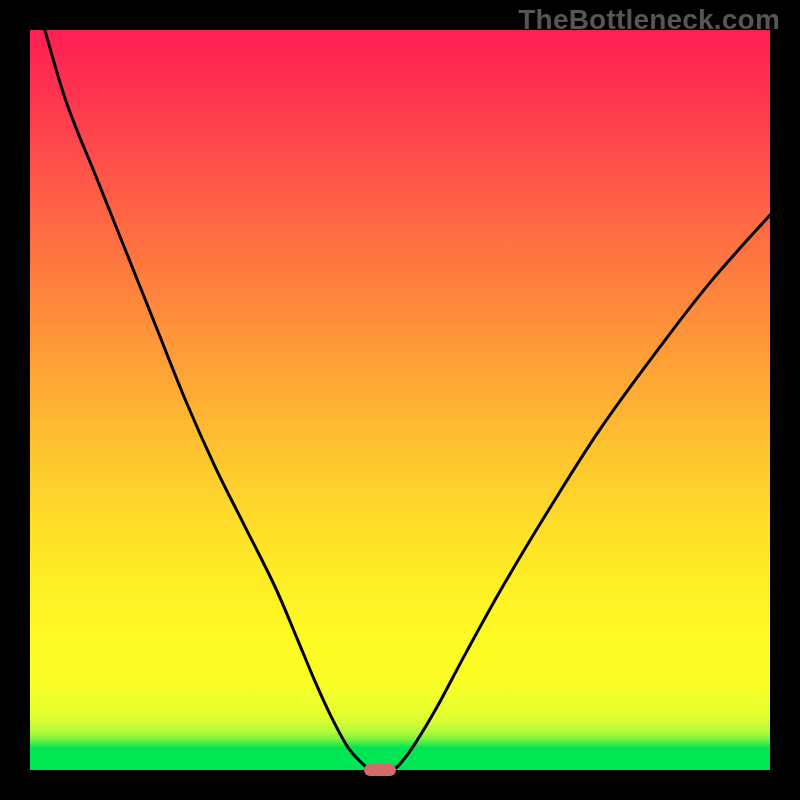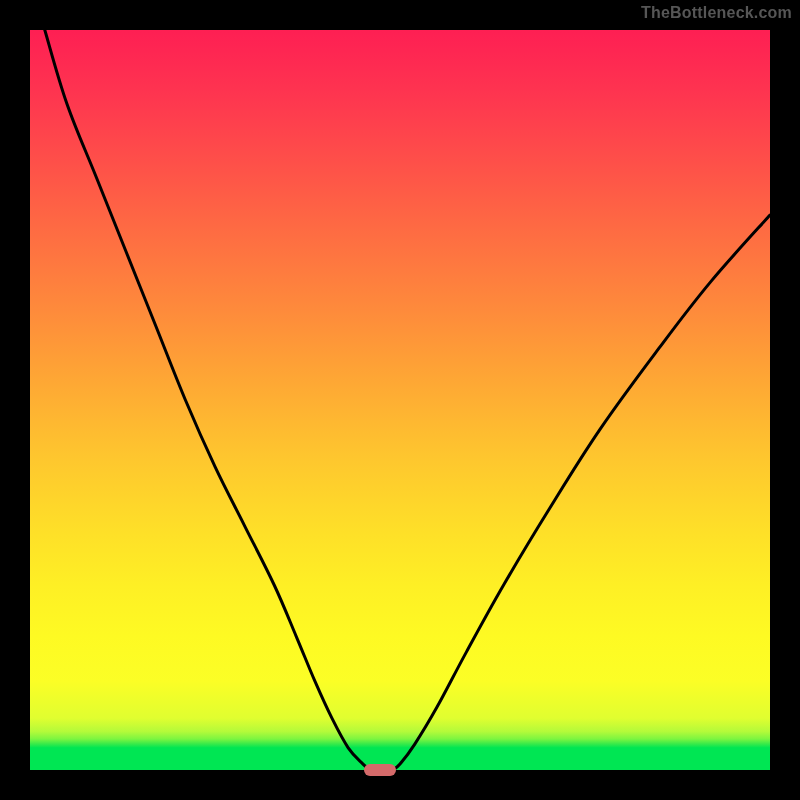--- a/index.html
+++ b/index.html
@@ -45,23 +45,23 @@
     position: absolute;
     width: 32px;
     height: 12px;
     border-radius: 6px;
     background: #d46a6a;
     transform: translate(-50%, -50%);
   }
   .watermark {
     position: absolute;
     top: 4px;
-    right: 8px;
+    right: 20px;
     font-family: Arial, Helvetica, sans-serif;
-    font-size: 16px;
+    font-size: 28px;
     font-weight: 600;
     color: #565656;
     letter-spacing: 0.2px;
   }
 </style>
 </head>
 <body>
 
 <div class="frame">
   <div class="watermark">TheBottleneck.com</div>

